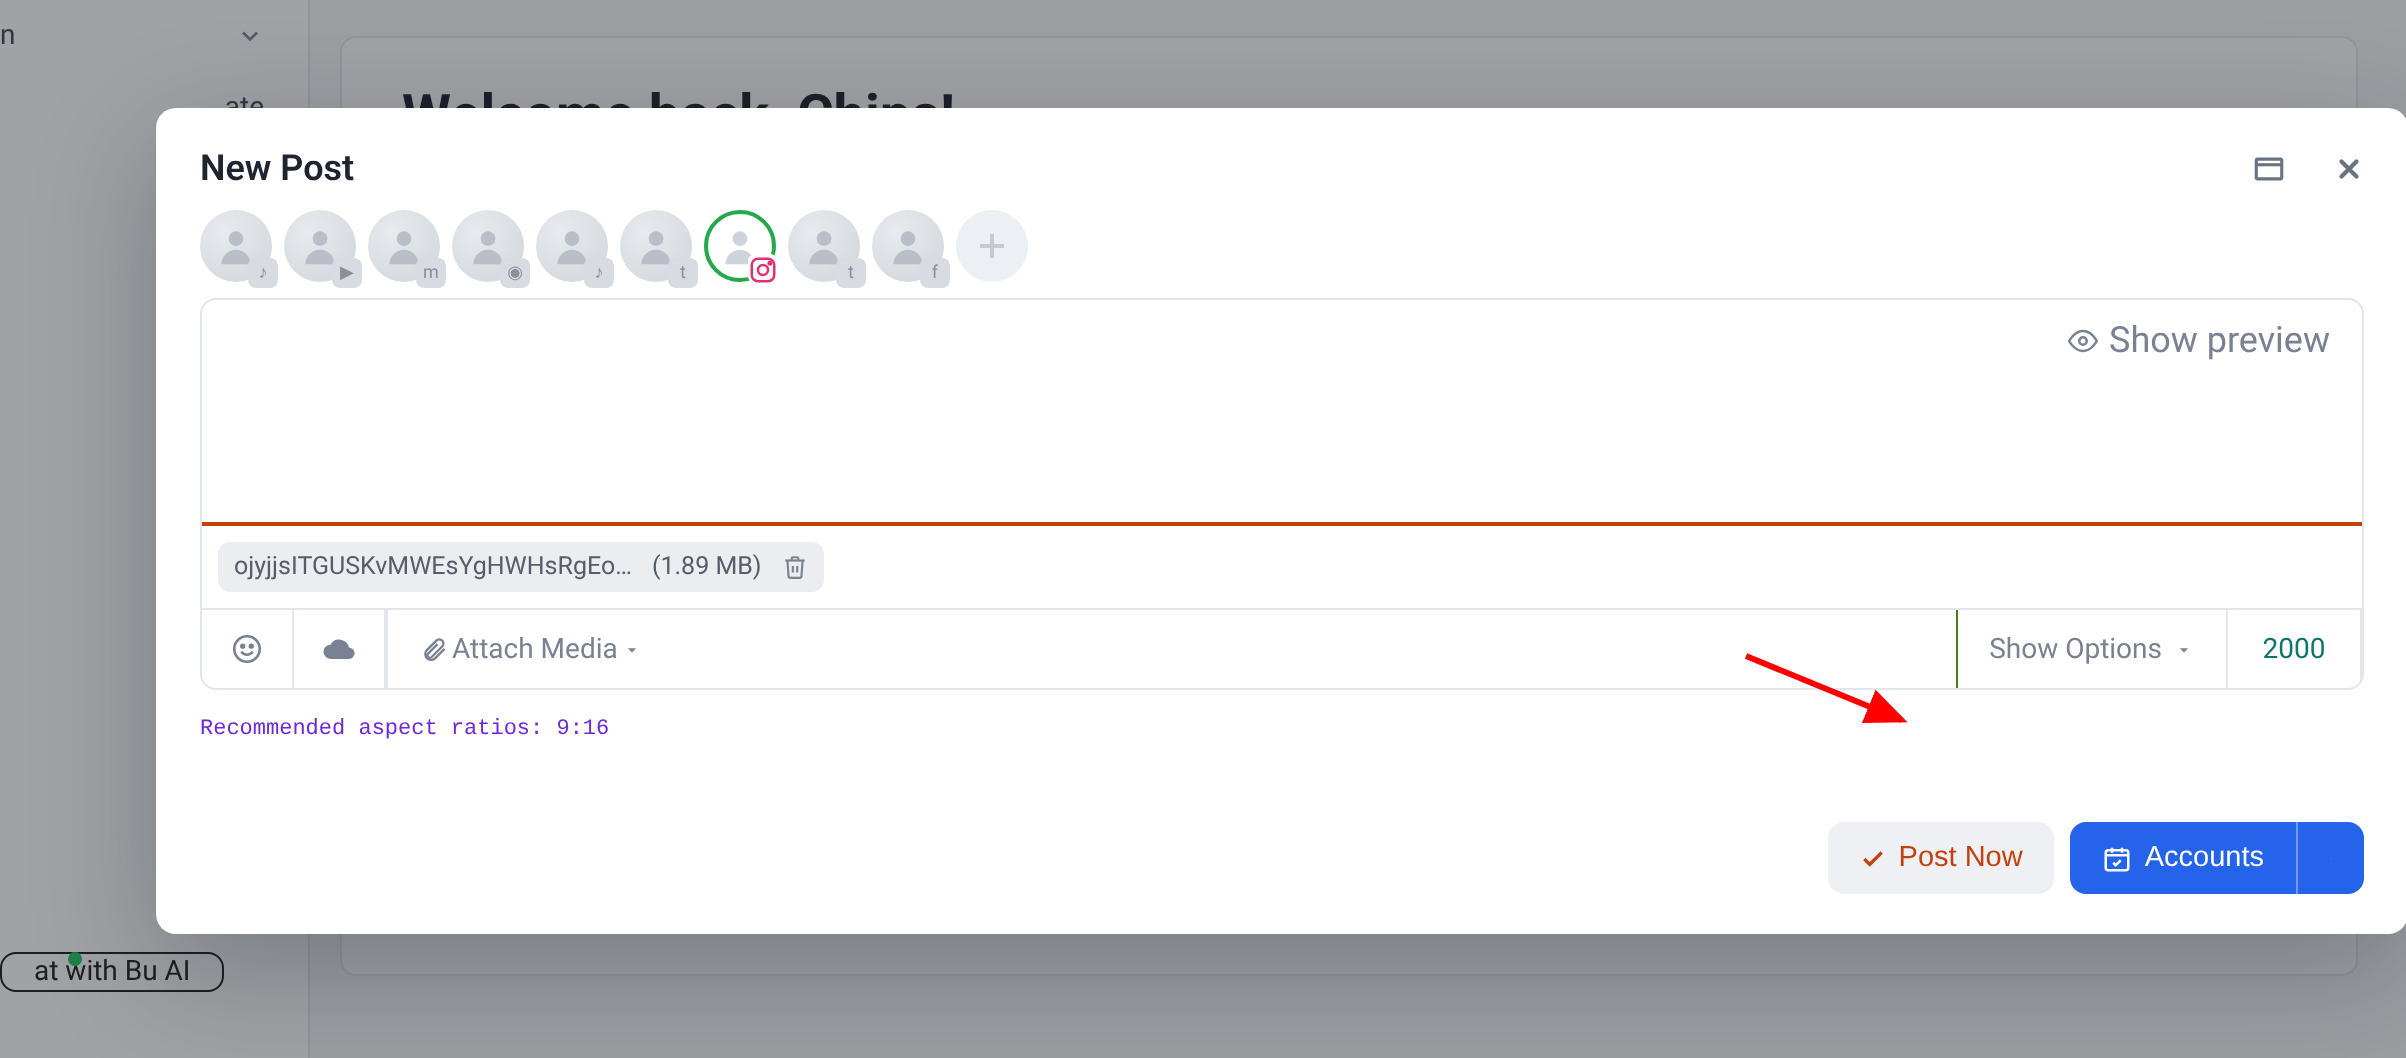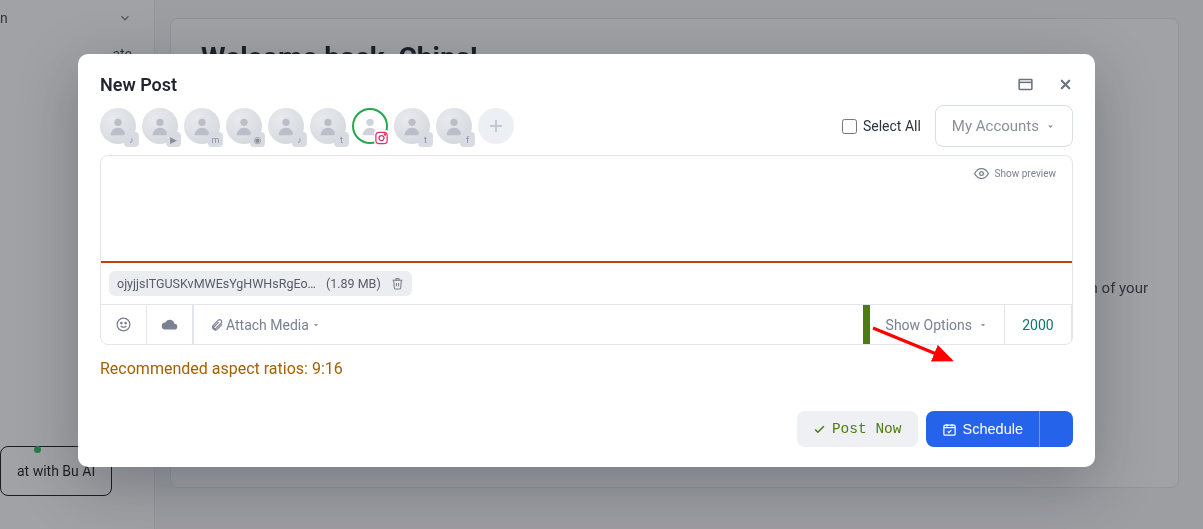--- a/index.html
+++ b/index.html
@@ -25,32 +25,32 @@
   .bg-main {
     position: absolute; left: 170px; top: 18px; right: 24px;
     background: #ffffff; border: 1px solid #e6e8ec; border-radius: 8px;
     padding: 22px 30px; height: 470px;
   }
   .bg-welcome { font-size: 28px; font-weight: 700; color: #1b1f28; }
   .bg-para { position: absolute; top: 260px; left: 30px; right: 30px; color: #3d434f; font-size: 15px; }
   .bg-chat {
     position: absolute; left: 0; bottom: 33px;
     background: #ffffff; border: 1.5px solid #1a1a1a; border-radius: 8px;
-    padding: 16px 16px; font-size: 14px; color: #1c1c1c;
+    padding: 1px 16px; font-size: 14px; color: #1c1c1c;
   }
   .bg-chat .dot {
     position: absolute; top: -1px; right: 70px;
     width: 7px; height: 7px; background: #22c55e; border-radius: 50%;
   }
 
   .scrim { position: absolute; inset:0; background: rgba(30,33,40,0.42); }
 
   
   .modal {
-    position: absolute; left: 78px; top: 54px; width: 1017px; height: 413px;
+    position: absolute; left: 78px; top: 54px; width: 1126px; height: 413px;
     background: #ffffff; border-radius: 10px;
     box-shadow: 0 18px 60px rgba(16,24,40,.28);
     padding: 20px 22px;
   }
   .modal-head { display: flex; align-items: center; justify-content: space-between; margin-bottom: 10px; }
   .modal-title { font-size: 18px; font-weight: 600; color: #1f2430; }
   .modal-head-icons { display: flex; gap: 24px; align-items: center; color: #6b7280; font-size: 15px; }
   .modal-head-icons span { cursor: pointer; }
 
   .accounts-row { display: flex; align-items: center; margin-bottom: 8px; }
@@ -82,44 +82,44 @@
 
   .acc-right { margin-left: auto; display: flex; align-items: center; gap: 14px; }
   .select-all { display: flex; align-items: center; gap: 6px; font-size: 14px; color: #2c3240; }
   .select-all input { width: 15px; height: 15px; accent-color: #2563eb; }
   .my-accounts {
     border: 1px solid #d8dce4; border-radius: 8px; padding: 11px 16px;
     background: #fff; color: #8a8f9a; font-size: 15px; display: flex; align-items: center; gap: 6px;
   }
 
   .compose-box { border: 1px solid #e2e5ec; border-radius: 8px; overflow: hidden; }
-  .preview-row { display:flex; justify-content:flex-end; padding: 10px 16px 4px; font-size: 10px; color: #7a8192; gap:6px; align-items:center;}
+  .preview-row { display:flex; justify-content:flex-end; padding: 10px 16px 4px; font-size: 18px; color: #7a8192; gap:6px; align-items:center;}
   .textarea-zone { height: 76px; }
   .attach-row { border-top: 2px solid #c2410c; padding: 8px 8px; display:flex; }
   .chip {
     display: inline-flex; align-items: center; gap: 10px;
     background: #ebedf1; border-radius: 6px; padding: 5px 8px;
     font-size: 12.5px; color: #565c68;
   }
   .chip .trash { color: #7d828d; font-size: 13px; }
   .toolbar {
     display: flex; align-items: stretch; border-top: 1px solid #e2e5ec;
     height: 40px; font-size: 14px; color: #7a8192;
   }
   .tb-cell { display:flex; align-items:center; justify-content:center; padding: 0 14px; border-right:1px solid #e2e5ec; }
   .tb-attach { gap:2px; border-right: none; border-left:1px solid #e2e5ec; padding: 0 16px;}
   .tb-spacer { flex:1; }
-  .tb-show { gap:6px; border-left:7px solid #4d7c0f; border-right: none; padding:0 16px;}
+  .tb-show { gap:6px; border-left:1px solid #4d7c0f; border-right: none; padding:0 16px;}
   .tb-count { width: 68px; border-left:1px solid #e2e5ec; text-align:center; color:#0f766e; }
 
-  .ratios { margin-top: 14px; font-size: 16px; color: #a16207; }
+  .ratios { margin-top: 14px; font-size: 11px; color: #6d28d9; font-family: Liberation Mono, monospace; }
 
   .footer { position:absolute; right:22px; bottom:20px; display:flex; gap:8px; }
   .btn { border-radius: 8px; font-size: 14.5px; padding: 10px 16px; display:flex; align-items:center; gap:6px; border:none; cursor:pointer; }
-  .btn-light { background:#eef0f4; color:#4d7c0f;font-family:Liberation Mono, monospace; }
+  .btn-light { background:#eef0f4; color:#c2410c; }
   .btn-primary { background:#2563eb; color:#fff; border-top-right-radius:0; border-bottom-right-radius:0;}
   .btn-chevron { background:#2563eb; color:#fff; width:34px; justify-content:center; border-top-left-radius:0; border-bottom-left-radius:0; border-left:1px solid rgba(255,255,255,.35);}
   .btn-group { display:flex; }
 
   
   .arrow {
     position:absolute; left: 791px; top: 268px; width: 92px; height: 44px;
     pointer-events:none;
   }
 
@@ -253,32 +253,20 @@
       <div class="avatar">
         <svg viewBox="0 0 24 24" fill="currentColor">
             <circle cx="12" cy="8" r="4"></circle>
             <path d="M4 22c0-4.4 3.6-8 8-8s8 3.6 8 8"></path>
           </svg>
         <span class="badge">f</span>
       </div>
       <div class="avatar add"></div>
     </div>
 
-    <div class="acc-right">
-      <label class="select-all">
-        <input type="checkbox" style="">
-        <span>Select All</span>
-      </label>
-      <div class="my-accounts">
-        <span>My Accounts</span>
-        <svg width="11" height="11" viewBox="0 0 24 24" fill="currentColor">
-            <path d="M7 10l5 5 5-5z"></path>
-          </svg>
-      </div>
-    </div>
   </div>
 
   <div class="compose-box">
     <div class="preview-row">
       <svg width="15" height="15" viewBox="0 0 24 24" fill="none" stroke="currentColor" stroke-width="2">
           <path d="M1 12s4-8 11-8 11 8 11 8-4 8-11 8S1 12 1 12z"></path>
           <circle cx="12" cy="12" r="3"></circle>
         </svg>
       <span>Show preview</span>
     </div>
@@ -344,21 +332,21 @@
     </button>
     <div class="btn-group">
       <button class="btn btn-primary">
         <svg width="15" height="15" viewBox="0 0 24 24" fill="none" stroke="currentColor" stroke-width="2">
             <rect x="3" y="5" width="18" height="16" rx="2"></rect>
             <line x1="3" y1="9" x2="21" y2="9"></line>
             <line x1="8" y1="3" x2="8" y2="7"></line>
             <line x1="16" y1="3" x2="16" y2="7"></line>
             <polyline points="9 15 11 17 15 13"></polyline>
           </svg>
-        <span>Schedule</span>
+        <span>Accounts</span>
       </button>
       <button class="btn btn-chevron">
         <svg width="11" height="11" viewBox="0 0 24 24" fill="currentColor">
             <path d="M7 10l5 5 5-5z"></path>
           </svg>
       </button>
     </div>
   </div>
 
   <svg class="arrow" viewBox="0 0 92 44">

